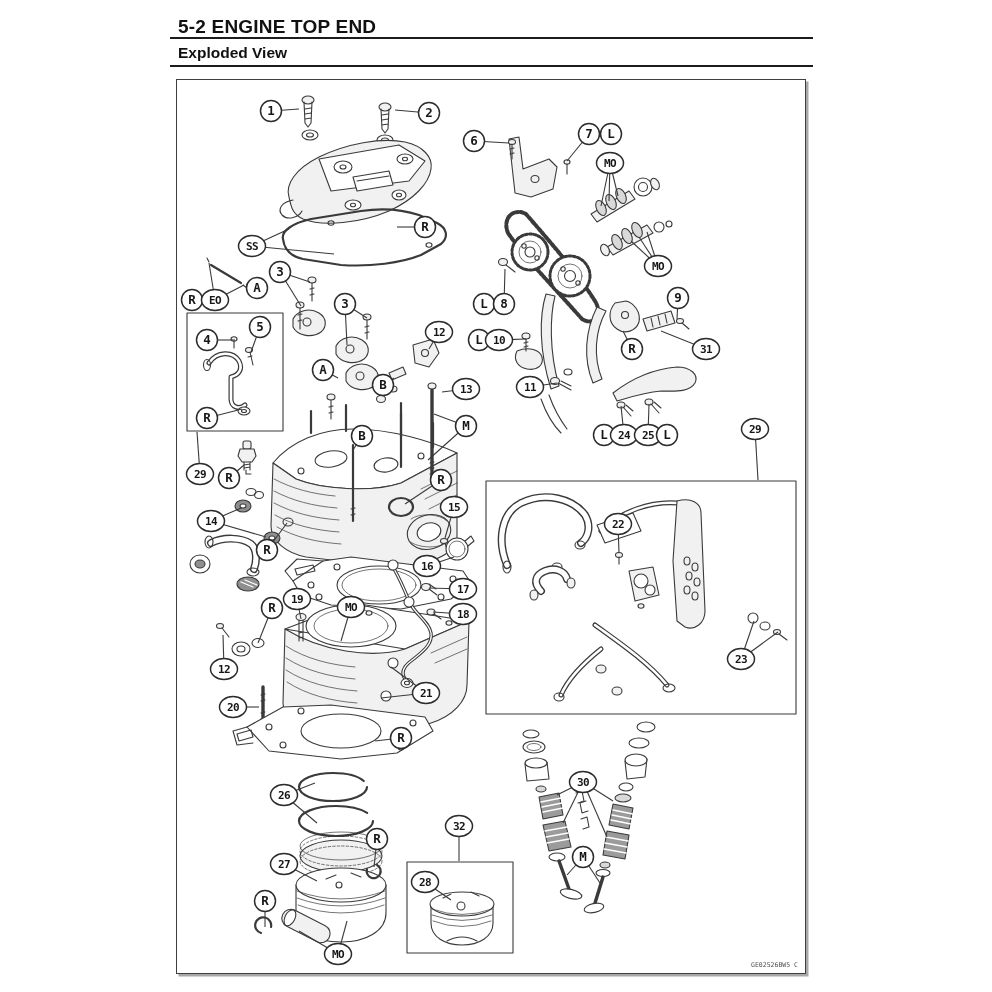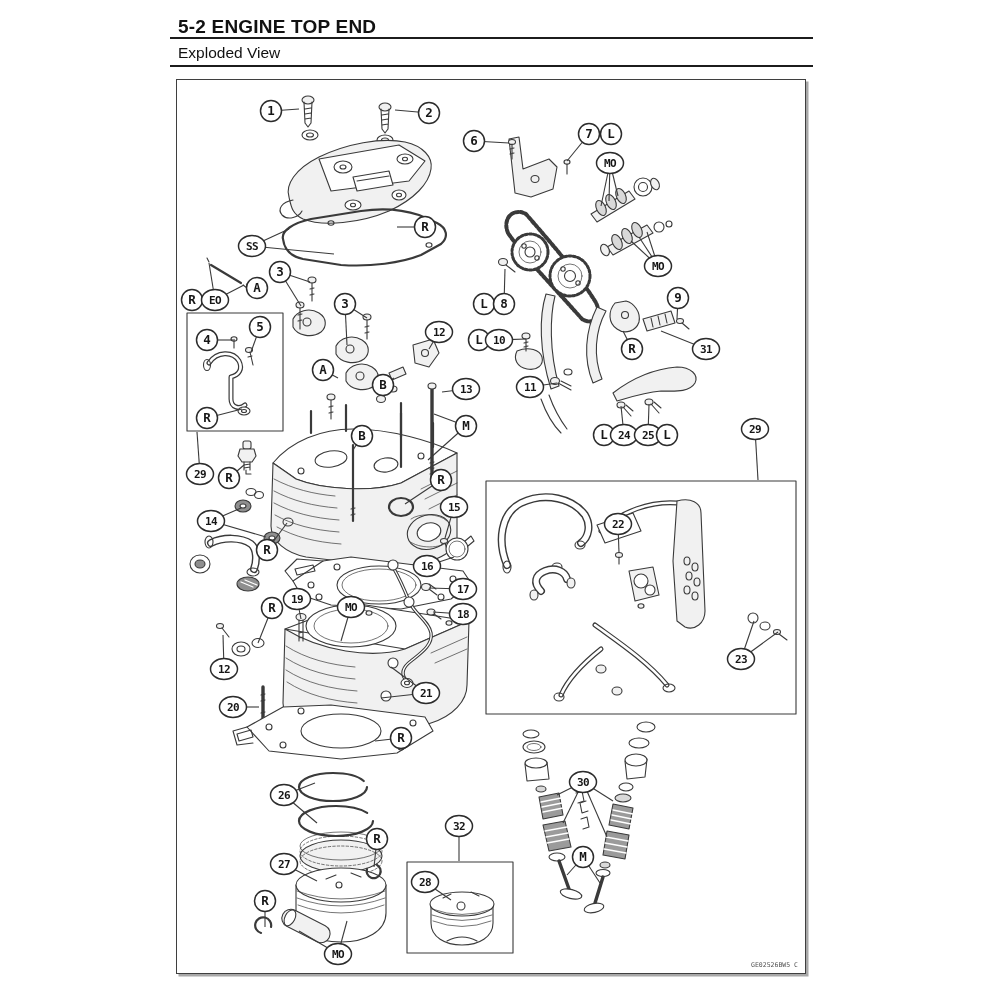--- a/index.html
+++ b/index.html
@@ -1,20 +1,20 @@
 <!DOCTYPE html>
 <html><head>
 <meta charset="utf-8">
 <style>
   html,body{margin:0;padding:0;background:#fff;width:992px;height:992px;overflow:hidden;
     font-family:"Liberation Sans",sans-serif;color:#111;}
   .page{position:relative;width:992px;height:992px;background:#fff;}
   .title{position:absolute;left:178px;top:8px;font-size:19px;font-weight:bold;letter-spacing:.2px;margin-top:8px;}
   .rule1{position:absolute;left:170px;top:37px;width:643px;height:2px;background:#1c1c1c;}
-  .subtitle{position:absolute;left:178px;top:44px;font-size:15.5px;font-weight:normal;}
+  .subtitle{position:absolute;left:178px;top:44px;font-size:15.5px;font-weight:bold;}
   .rule2{position:absolute;left:170px;top:65px;width:643px;height:2px;background:#1c1c1c;}
   .diagram{position:absolute;left:176px;top:79px;width:628px;height:893px;
     border:1.5px solid #3f3f3f;box-shadow:2.5px 2.5px 0 #a8a8a8;background:#fff;}
   svg{display:block;}
   #art *{stroke:#3a3a3a;stroke-width:1.1;fill:none;stroke-linecap:round;stroke-linejoin:round;}
   #art .fw{fill:#fff;}
   #art .fl{fill:#f1f1f1;}
   #art .fd{fill:#d9d9d9;}
   #art .dk{fill:#8f8f8f;}
   #art .sp{fill:#9b9b9b;}

